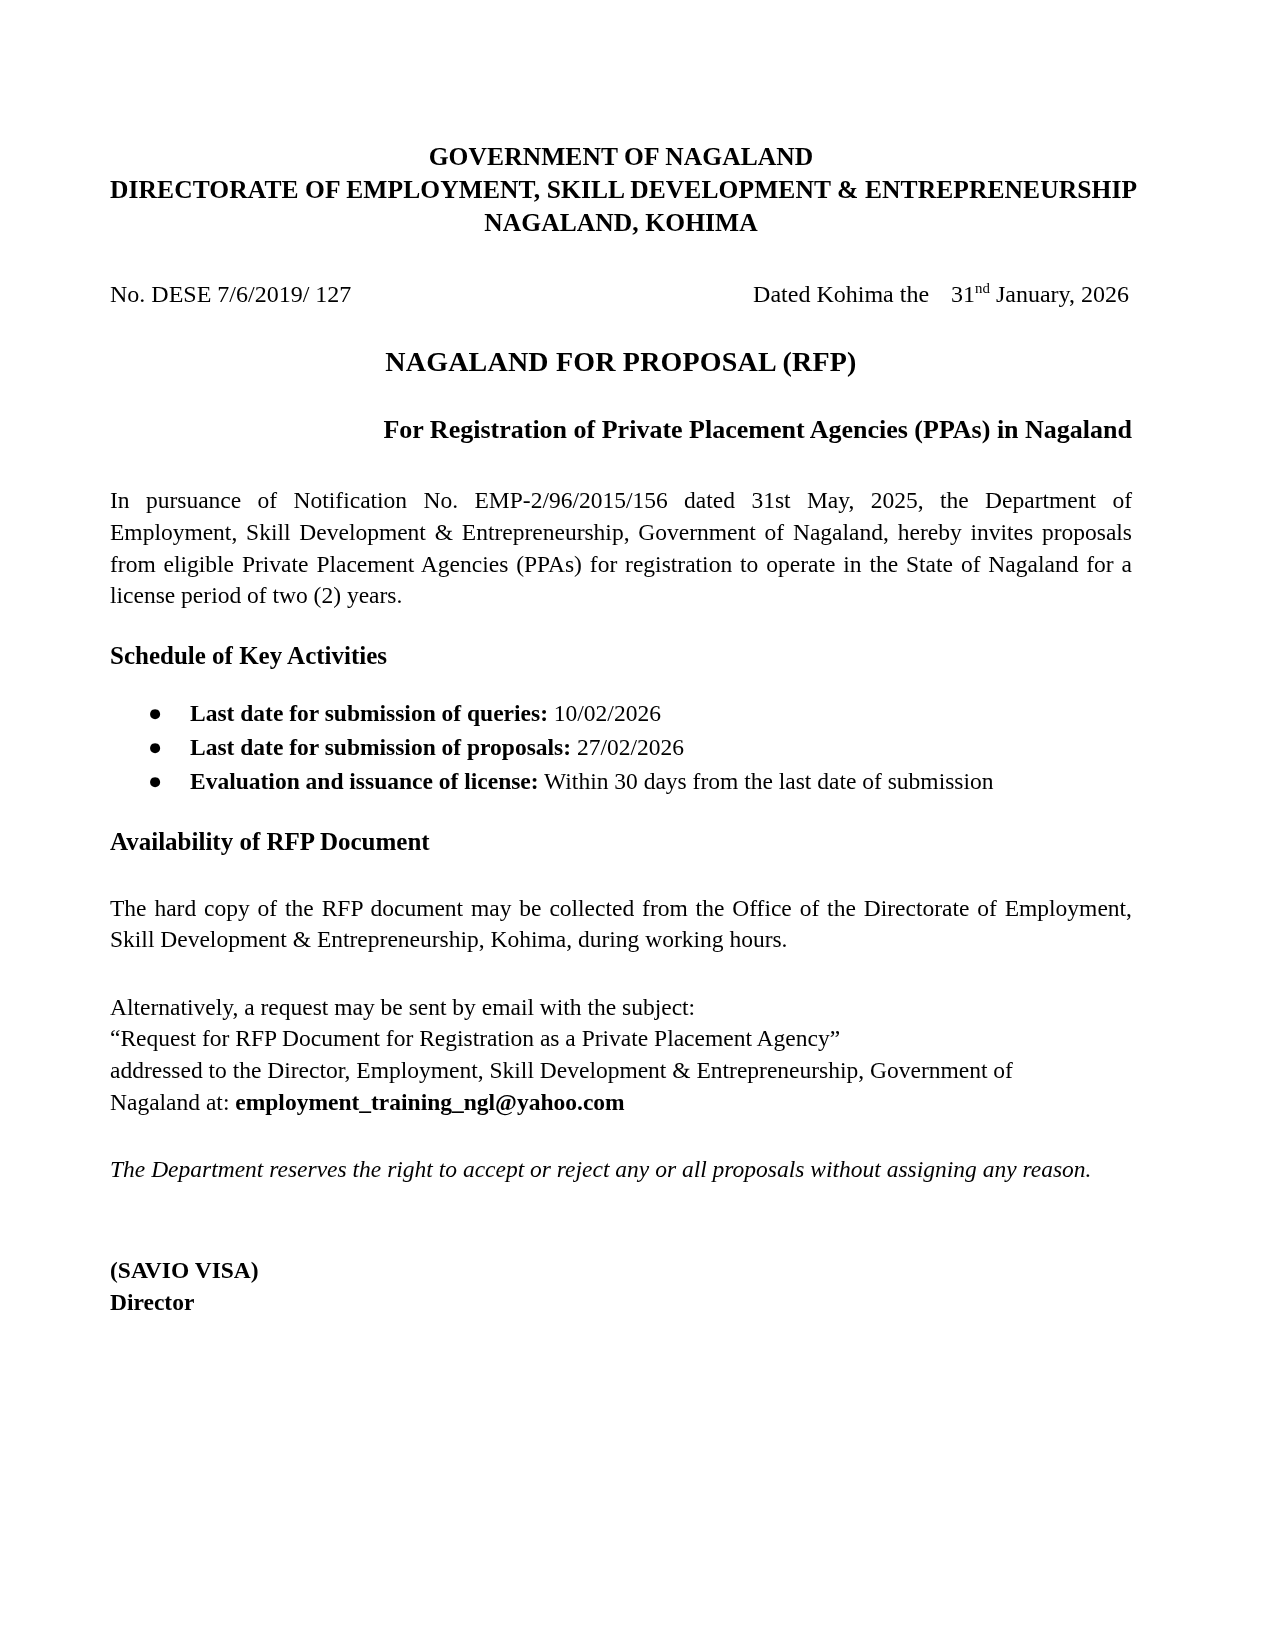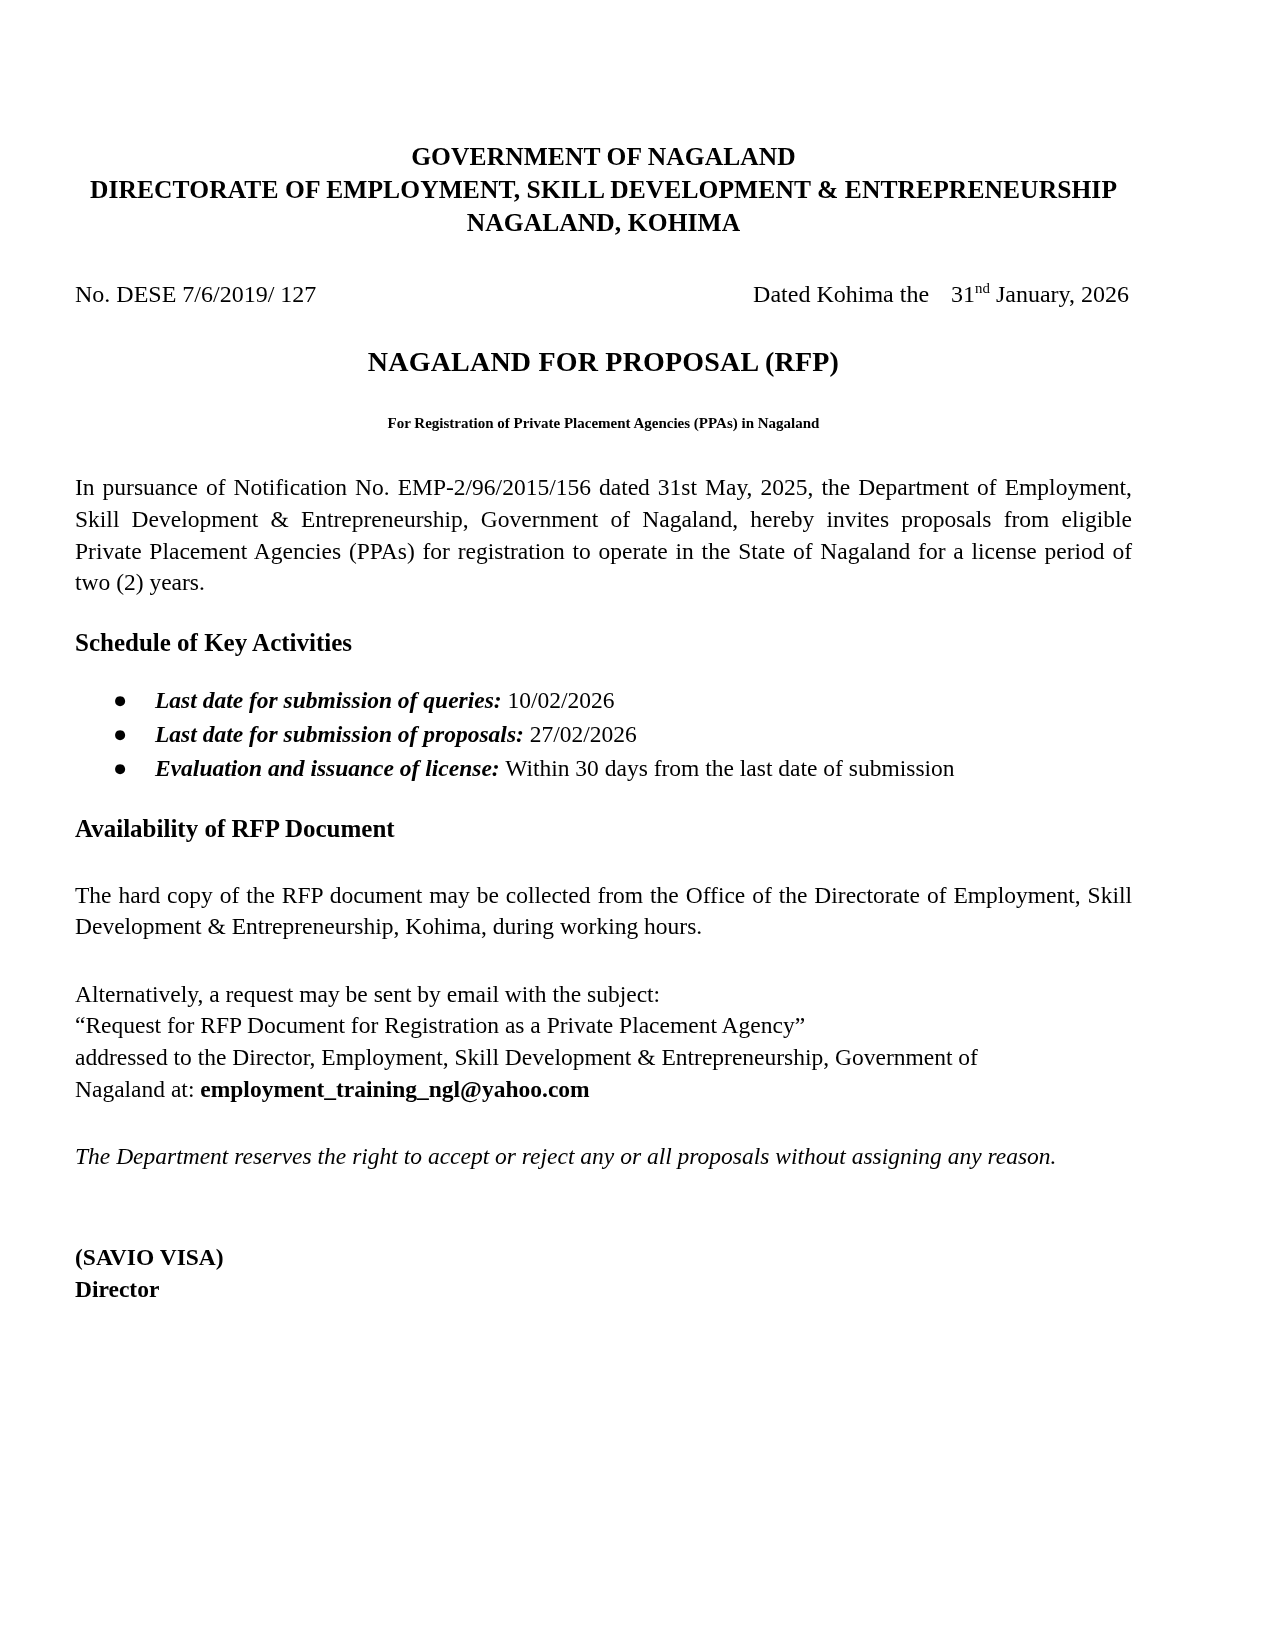--- a/index.html
+++ b/index.html
@@ -12,21 +12,21 @@
     height: 1650px;
     font-family: "Liberation Serif", "DejaVu Serif", serif;
     color: #000000;
     -webkit-font-smoothing: antialiased;
   }
   .page {
     position: relative;
     width: 1275px;
     height: 1456px;
     box-sizing: border-box;
-    padding: 140px 143px 0 75px;
+    padding: 140px 143px 0 110px;
   }
   .letterhead {
     text-align: center;
     font-weight: bold;
     font-size: 25.5px;
     line-height: 1.30;
     letter-spacing: 0.1px;
   }
   .letterhead div {
     white-space: nowrap;
@@ -56,23 +56,23 @@
     line-height: 0;
   }
   .doc-title {
     text-align: center;
     font-weight: bold;
     font-size: 28px;
     margin-top: 38px;
     letter-spacing: 0.2px;
   }
   .doc-subtitle {
-    text-align: center;
+    text-align: right;
     font-weight: bold;
-    font-size: 15px;
+    font-size: 26px;
     margin-top: 37px;
   }
   p.body-text {
     font-size: 23.5px;
     line-height: 1.345;
     text-align: justify;
     margin: 0;
   }
   .intro-para {
     margin-top: 40px !important;
@@ -97,21 +97,20 @@
   }
   ul.activities li .bullet-dot {
     position: absolute;
     left: 0;
     top: 0;
     font-size: 23.5px;
     line-height: 1.36;
   }
   ul.activities li .bullet-label {
     font-weight: bold;
-    font-style: italic;
   }
   .avail-para {
     margin-top: 34px !important;
   }
   .email-block {
     font-size: 23.5px;
     line-height: 1.345;
     margin-top: 36px;
   }
   .email-block div {

